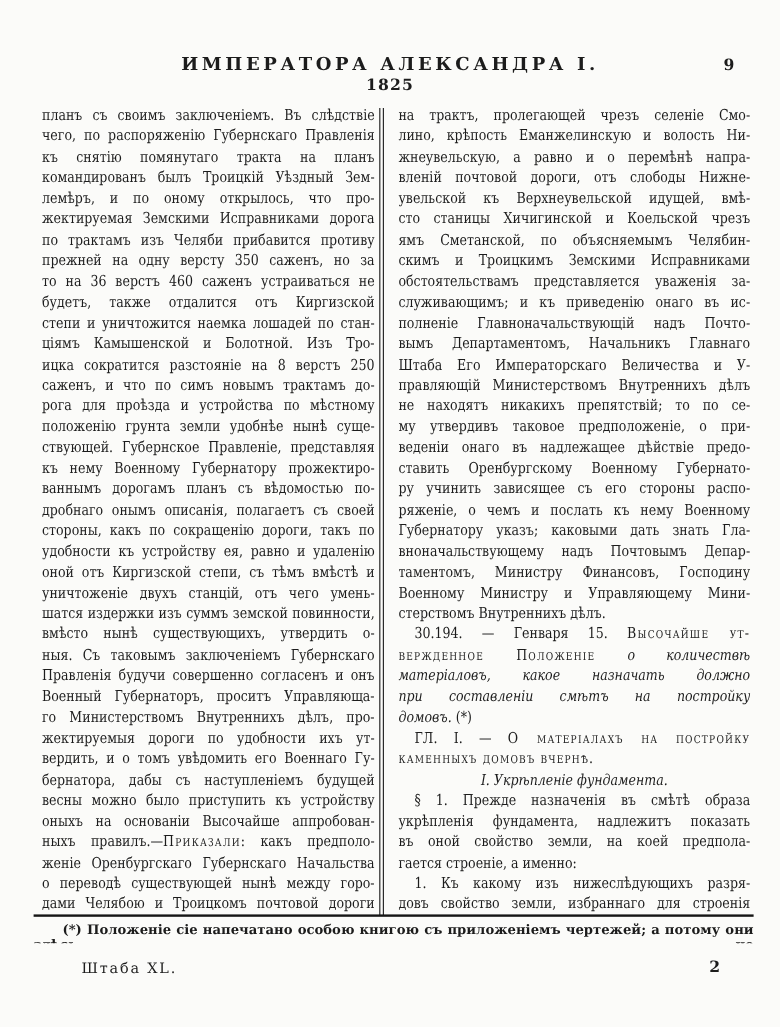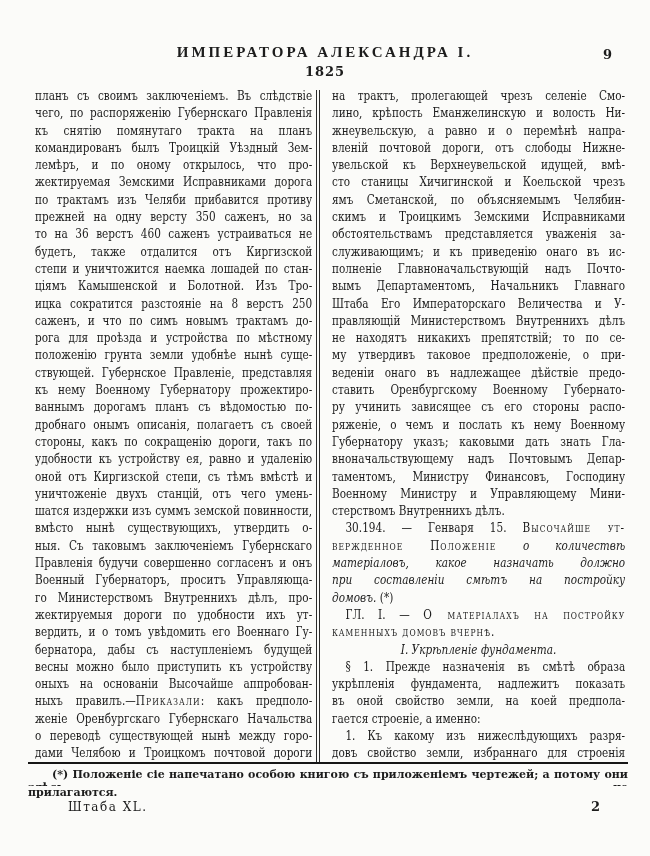--- a/index.html
+++ b/index.html
@@ -9,21 +9,21 @@
     font-family: "DejaVu Serif", serif;
     color: #1c1c1c;
     position: relative;
     overflow: hidden;
   }
   .page { position: absolute; inset: 0; }
 
   .header-title {
     position: absolute; top: 44px; left: 0; width: 650px;
     text-align: center;
-    font-size: 15px; font-weight: bold; letter-spacing: 3px; font-family: Liberation Serif, serif;
+    font-size: 15px; font-weight: bold; letter-spacing: 3px;
   }
   .page-number {
     position: absolute; top: 47px; right: 38px;
     font-size: 13px; font-weight: bold;
   }
   .year-heading {
     position: absolute; top: 64px; left: 0; width: 650px;
     text-align: center;
     font-size: 13px; font-weight: bold; letter-spacing: 1px;
   }
@@ -173,20 +173,19 @@
       <div class="line"><span>въ оной свойство земли, на коей предпола-</span></div>
       <div class="line al-left"><span>гается строеніе, а именно:</span></div>
       <div class="line indent"><span>1. Къ какому изъ нижеслѣдующихъ разря-</span></div>
       <div class="line"><span>довъ свойство земли, избраннаго для строенія</span></div>
     </div>
 
   <div class="footnote-rule"></div>
 
   <div class="footnote">
       <div class="line indent"><span>(*) Положеніе сіе напечатано особою книгою съ приложеніемъ чертежей; а потому они здѣсь не</span></div>
-      <div class="line al-left"><span>прилагаются.</span></div>
     </div>
 
   <div class="volume-footer">Штаба XL.</div>
 
   <div class="signature-number">2</div>
 
 </div>
 
 </body></html>

